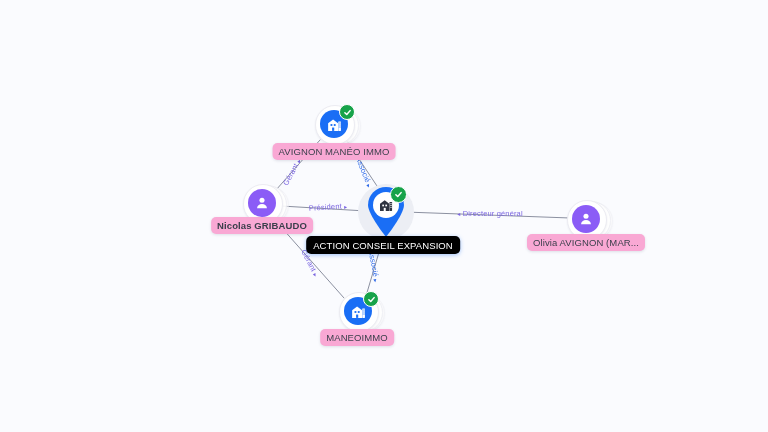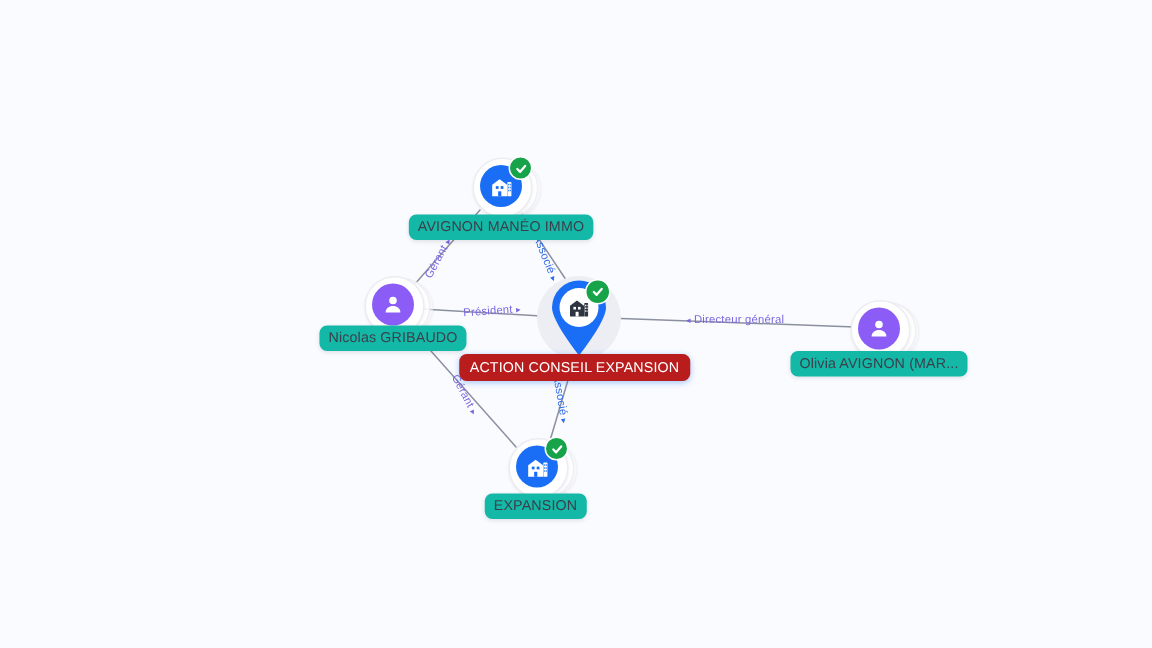--- a/index.html
+++ b/index.html
@@ -109,28 +109,28 @@
     z-index: 4;
   }
 
   
   .node-label {
     position: absolute;
     transform: translate(-50%, 0);
     white-space: nowrap;
     font-size: 9.5px;
     color: #3a3f4b;
-    background: #14b8a6;
+    background: #f9a8d4;
     border-radius: 5px;
     padding: 3px 6px;
     box-shadow: 0 1px 3px rgba(30,40,80,0.13);
     letter-spacing: .1px;
   }
   .node-label.selected {
-    background: #b91c1c;
+    background: #000000;
     color: #ffffff;
     box-shadow: 0 1px 4px rgba(26,110,245,0.4);
     font-size: 9.5px;
     padding: 3.5px 7px;
   }
 
   .edge-label {
     position: absolute;
     white-space: nowrap;
     font-size: 7.5px;
@@ -202,21 +202,21 @@
           <div class="card c2"></div>
           <div class="card c1"></div>
           <div class="icon-disc person">
             <svg width="16" height="16" viewBox="0 0 24 24" fill="#ffffff">
               <circle cx="12" cy="8" r="3.8"></circle>
               <path d="M4.6 20c0-4.1 3.3-6.5 7.4-6.5s7.4 2.4 7.4 6.5z"></path>
             </svg>
           </div>
         </div>
       </div>
-      <div class="node-label" style="left: 262px; top: 217px;">Nicolas GRIBAUDO</div>
+      <div class="node-label" style="left: 262px; top: 217px; font-weight: bold;">Nicolas GRIBAUDO</div>
       <div class="pin-node" style="left: 386px; top: 212px;">
         <div class="pin-halo"></div>
         <div class="pin-wrap">
           <svg width="42" height="52" viewBox="0 0 42 52" style="position:absolute;left:0;top:0;">
             <path d="M21 51 C21 51 3 28.5 3 19 A18 18 0 1 1 39 19 C39 28.5 21 51 21 51 Z" fill="#1a6ef5"></path>
             <circle cx="21" cy="19" r="13" fill="#ffffff"></circle>
           </svg>
           <div style="position:absolute;left:13px;top:11px;"><svg width="16" height="16" viewBox="0 0 24 24" fill="none">
               <path d="M3 21V10.2L10 5l7 5.2V21z" fill="#2e3440"></path>
               <rect x="17.3" y="7.6" width="3.8" height="13.4" rx="0.6" fill="#2e3440"></rect>
@@ -272,16 +272,16 @@
               <rect x="8.6" y="16.3" width="3.0" height="4.7" fill="#1a6ef5"></rect>
             </svg>
           </div>
           <div class="verified">
             <svg width="9" height="9" viewBox="0 0 24 24" fill="none" stroke="#ffffff" stroke-width="4" stroke-linecap="round" stroke-linejoin="round">
               <path d="M5 12.5 L10 17.5 L19 7"></path>
             </svg>
           </div>
         </div>
       </div>
-      <div class="node-label" style="left: 357px; top: 329px;">EXPANSION</div>
+      <div class="node-label" style="left: 357px; top: 329px;">MANEOIMMO</div>
     </div>
 
 </div>
 
 </body></html>

